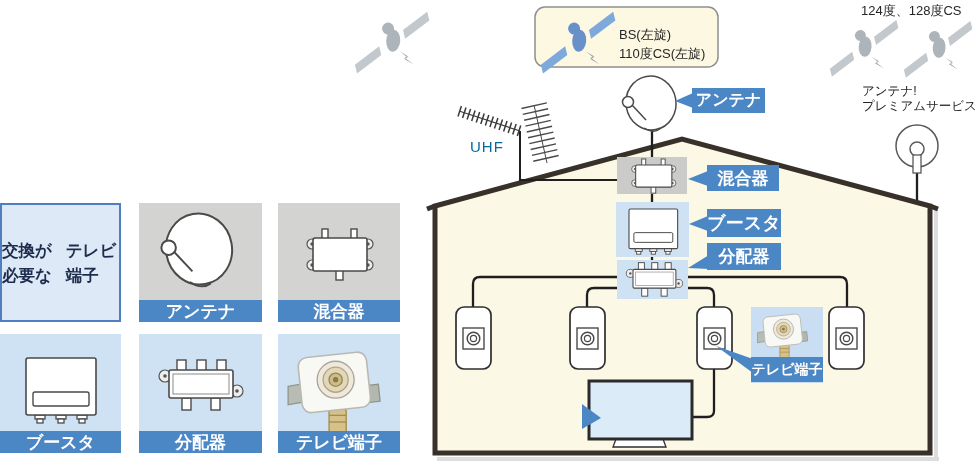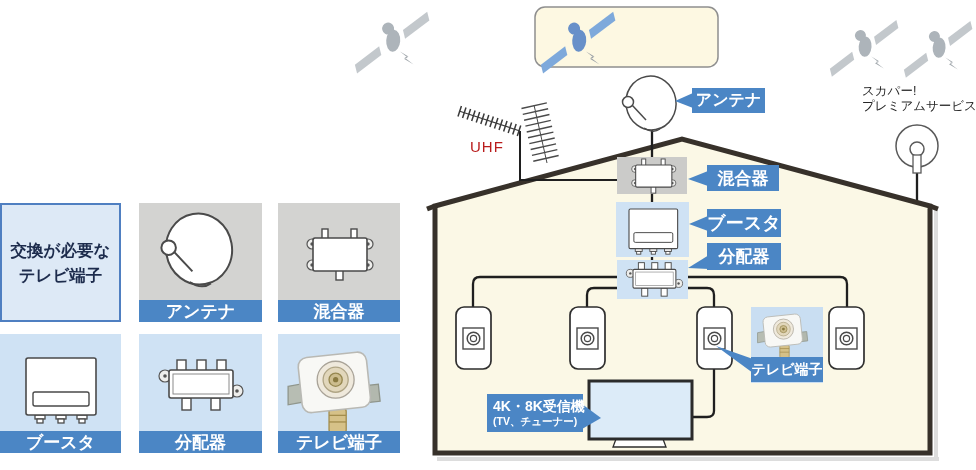--- a/index.html
+++ b/index.html
@@ -3,36 +3,36 @@
 <meta charset="utf-8">
 <style>
   html,body{margin:0;padding:0;background:#fff;}
   #stage{
     position:relative;width:976px;height:470px;overflow:hidden;background:#fff;
     font-family:"Liberation Sans","DejaVu Sans",sans-serif;
   }
   #art{position:absolute;left:0;top:0;z-index:1;}
   .txt{position:absolute;z-index:2;color:#262626;}
   .sky-label{font-size:13px;line-height:19px;white-space:nowrap;}
-  .uhf{font-size:15px;letter-spacing:1px;color:#b91c1c;}
+  .uhf{font-size:15px;letter-spacing:1px;color:#0369a1;}
   .small-sky{font-size:12.5px;line-height:15px;white-space:nowrap;}
   .chip{
     position:absolute;z-index:3;background:#4b86c5;color:#fff;font-weight:bold;
     display:flex;align-items:center;justify-content:center;white-space:nowrap;
     box-sizing:border-box;
   }
   .chip-col{flex-direction:column;align-items:flex-start;justify-content:center;padding-left:6px;}
   .card-label{
     position:absolute;z-index:3;background:#4b86c5;color:#fff;font-weight:bold;
     font-size:17px;display:flex;align-items:center;justify-content:center;white-space:nowrap;
   }
   .legend-title{
     position:absolute;z-index:3;left:0;top:203px;width:121px;height:119px;
     background:#dde9f6;border:2px solid #4f7fc1;box-sizing:border-box;
-    display:flex;flex-direction:column;align-items:center;justify-content:center;
+    display:flex;flex-direction:row;align-items:center;justify-content:center;
     color:#1d2c4d;font-size:16.5px;line-height:25px;font-weight:600;
   }
   .recv-l1{font-size:14px;line-height:17px;}
   .recv-l2{font-size:10.5px;line-height:13px;font-weight:600;}
   
   .sat-gray{--panel:#c3c8cc;--body:#adb4ba;--bolt:#a4aaaf;}
   .sat-blue{--panel:#7ea9db;--body:#6890c9;--bolt:#9aa0a6;}
 </style>
 </head>
 <body>
@@ -202,35 +202,36 @@
       <rect x="139" y="334" width="123" height="119" fill="#cfe2f4"></rect>
       <rect x="278" y="334" width="122" height="119" fill="#cfe2f4"></rect>
     </g>
     <use href="#dish" transform="translate(199,249) scale(1.32)"></use>
     <use href="#mix" transform="translate(312,238)"></use>
     <use href="#boost" transform="translate(26,358)"></use>
     <use href="#split" transform="translate(169,362)"></use>
     <use href="#terminal" transform="translate(300,352) scale(1.32)"></use>
   </svg>
 
+  <div class="txt sky-label" style="left:619px;top:25px;">
+    <div>BS(左旋)</div>
+    <div>110度CS(左旋)</div>
+  </div>
+  <div class="txt sky-label" style="left:861px;top:1px;">124度、128度CS</div>
   <div class="txt small-sky" style="left:862px;top:84px;">
-    <div>スカパー!</div>
+    <div>アンテナ!</div>
     <div>プレミアムサービス</div>
   </div>
   <div class="txt uhf" style="left:470px;top:138px;">UHF</div>
 
   <div class="chip" style="left:692px;top:88px;width:73px;height:25px;font-size:16px;">アンテナ</div>
   <div class="chip" style="left:707px;top:165px;width:72px;height:26px;font-size:17px;">混合器</div>
   <div class="chip" style="left:707px;top:209px;width:74px;height:28px;font-size:18px;">ブースタ</div>
   <div class="chip" style="left:707px;top:243px;width:74px;height:27px;font-size:17px;">分配器</div>
   <div class="chip" style="left:751px;top:357px;width:72px;height:25px;font-size:14px;">テレビ端子</div>
-  <div class="chip chip-col" style="left:487px;top:394px;width:96px;height:38px;">
-    <div class="recv-l1">4K・8K受信機</div>
-    <div class="recv-l2">(TV、チューナー)</div>
-  </div>
 
   <div class="legend-title">
     <div>交換が必要な</div>
     <div>テレビ端子</div>
   </div>
   <div class="card-label" style="left:139px;top:300px;width:123px;height:22px;">アンテナ</div>
   <div class="card-label" style="left:278px;top:300px;width:122px;height:22px;">混合器</div>
   <div class="card-label" style="left:0px;top:431px;width:121px;height:22px;">ブースタ</div>
   <div class="card-label" style="left:139px;top:431px;width:123px;height:22px;">分配器</div>
   <div class="card-label" style="left:278px;top:431px;width:122px;height:22px;">テレビ端子</div>

